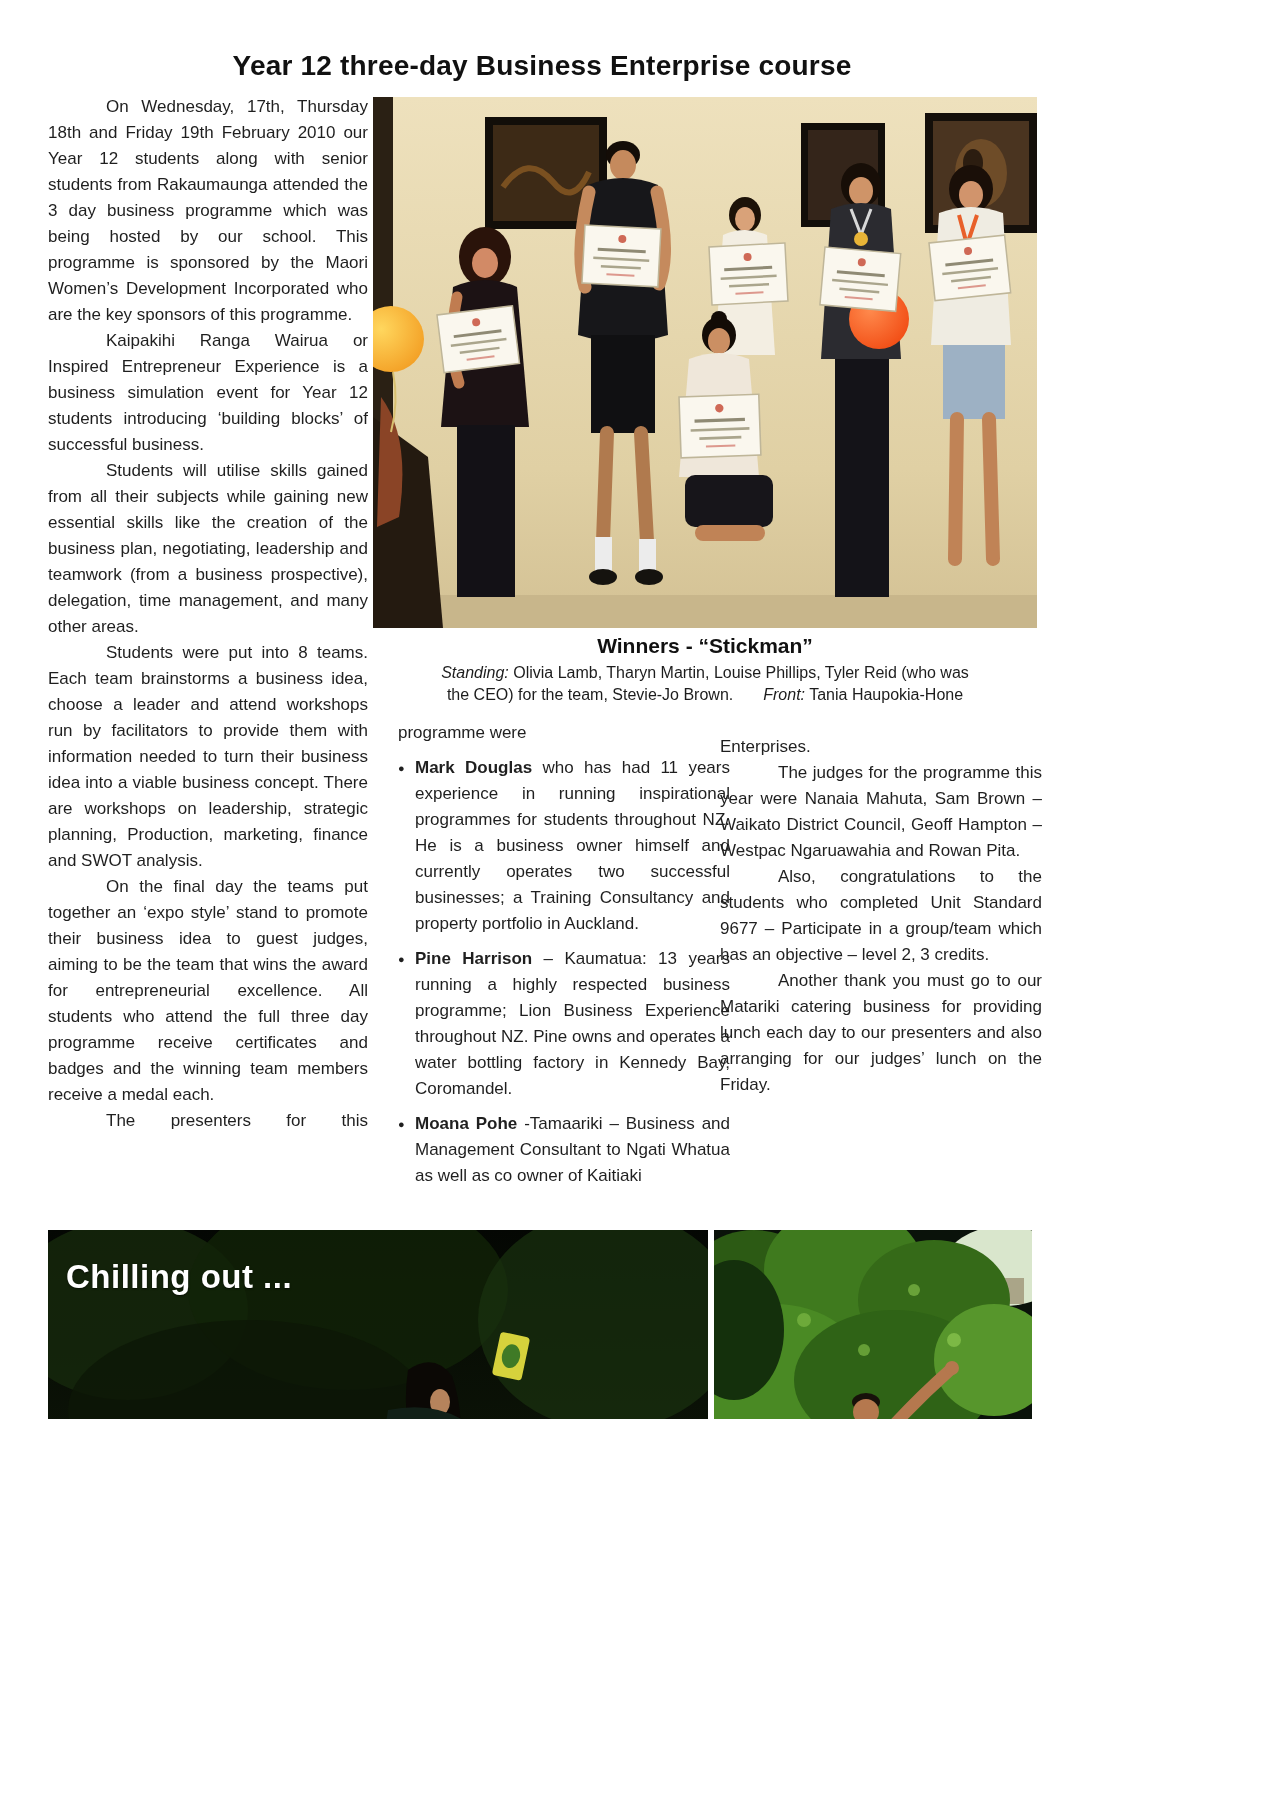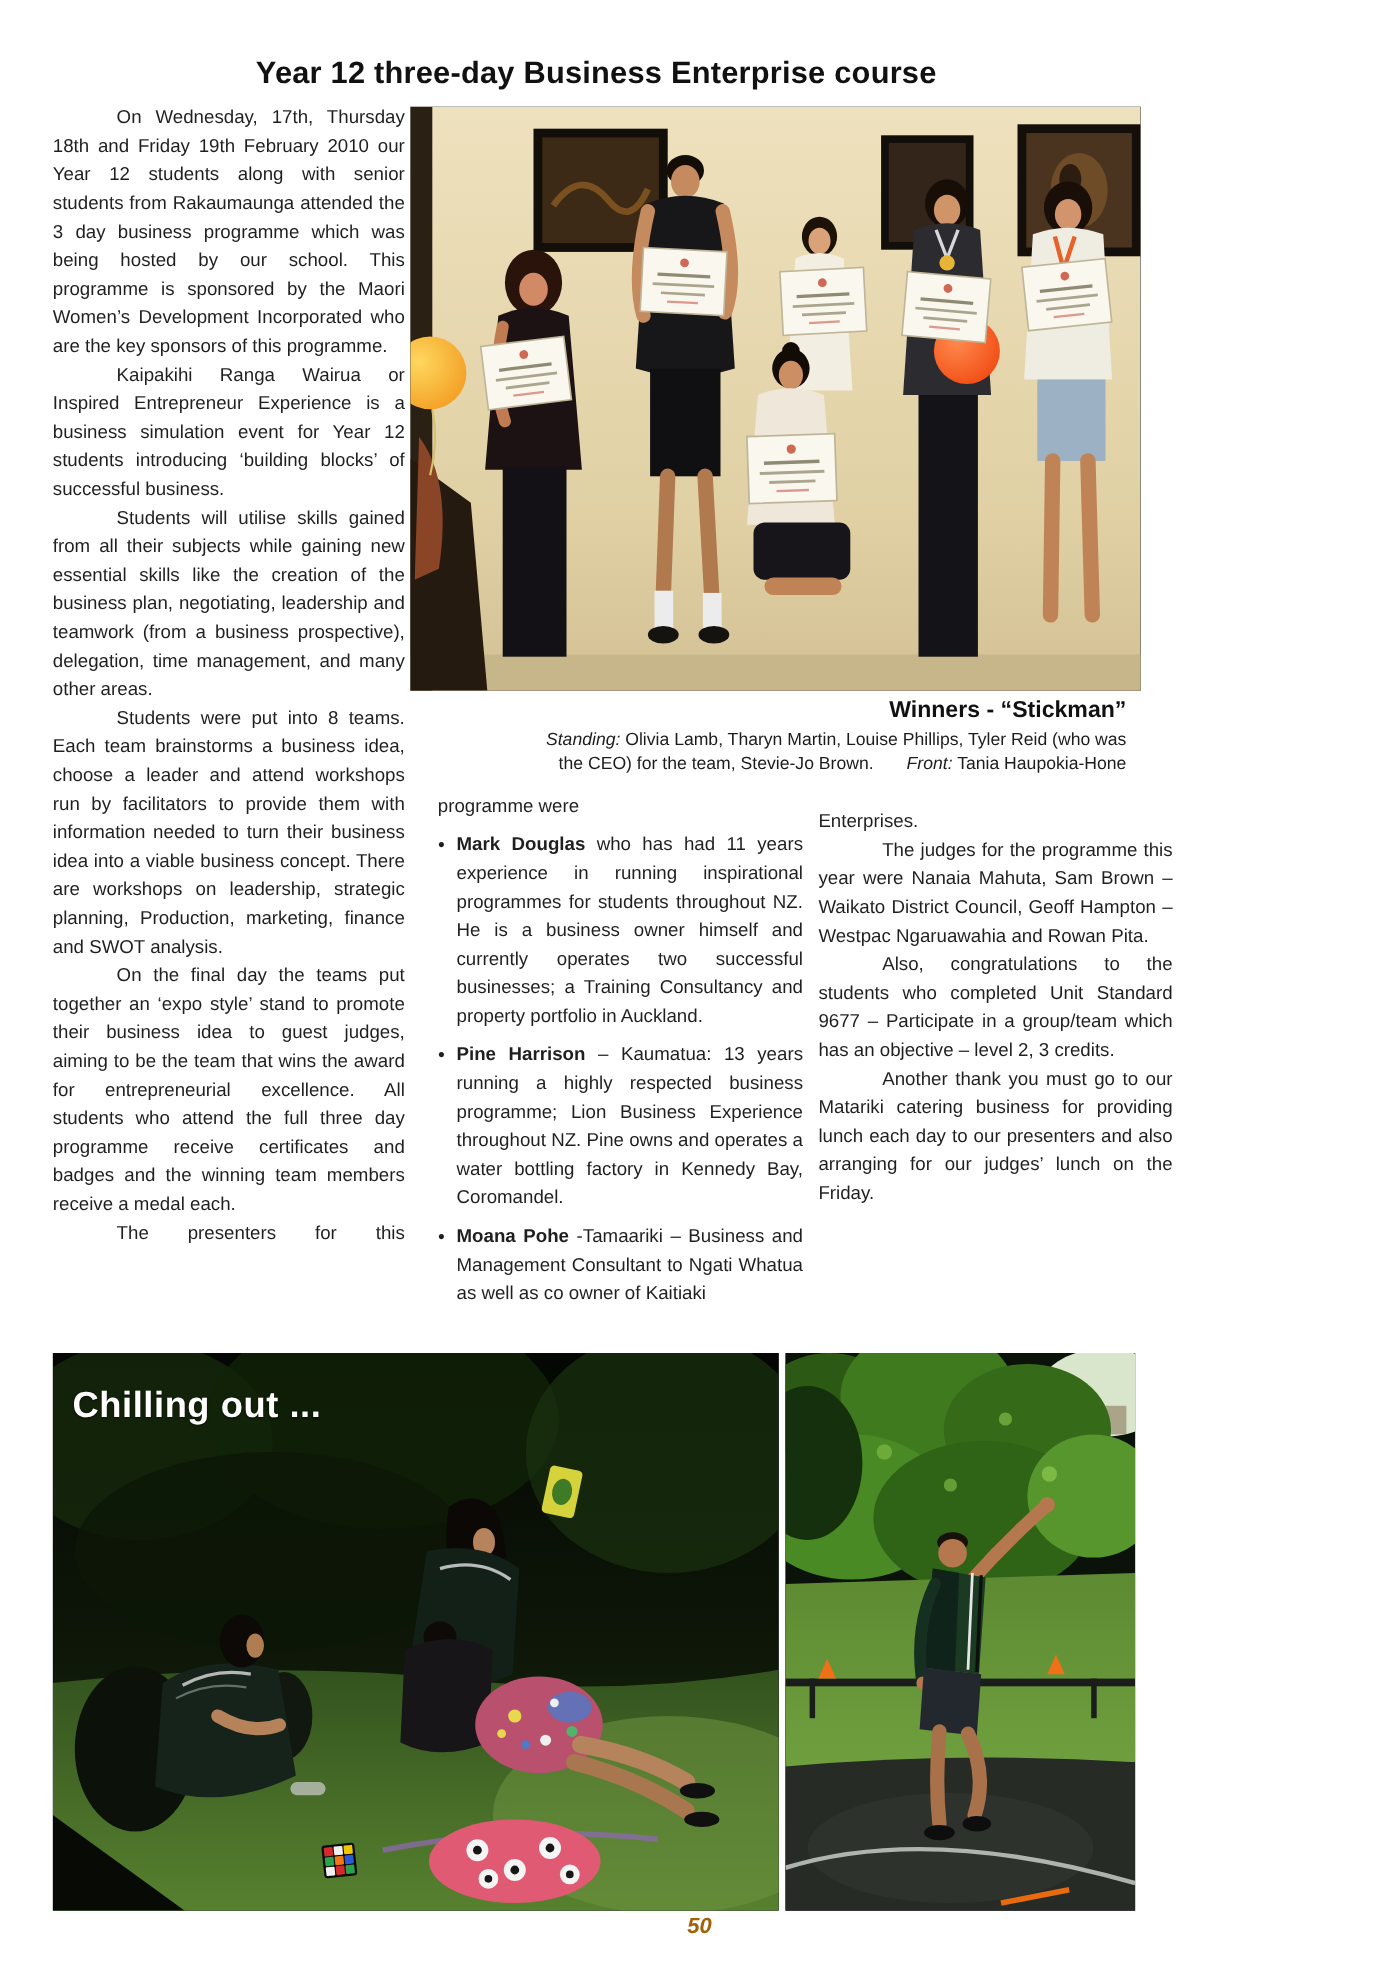--- a/index.html
+++ b/index.html
@@ -1,33 +1,33 @@
 <!DOCTYPE html>
 <html><head>
 <meta charset="utf-8">
 <style>
   html,body{margin:0;padding:0;background:#ffffff;}
-  .page{position:relative;width:1272px;height:1800px;background:#ffffff;overflow:hidden;
+  .page{position:relative;width:1272px;height:1419px;background:#ffffff;overflow:hidden;
         font-family:"Liberation Sans",sans-serif;color:#1f1f1f;}
   .page-title{position:absolute;left:48px;top:50px;width:988px;text-align:center;
               font-size:28px;font-weight:bold;letter-spacing:.2px;color:#111;}
   .col{position:absolute;font-size:17px;line-height:26px;text-align:justify;}
   .col p{margin:0;text-indent:58px;}
   .col p.noindent{text-indent:0;}
   .col p.spread{text-align-last:justify;}
   .bullets{list-style:none;margin:0;padding:0;}
   .bullets li{position:relative;padding-left:17px;margin-top:9px;}
   .bullets li .bullet-dot{position:absolute;left:0;top:0;font-size:11px;line-height:26px;}
   .bullets b{font-weight:bold;}
   .photo{position:absolute;overflow:hidden;background:#222;}
   .photo svg{display:block;}
   #top-photo{left:373px;top:97px;width:664px;height:531px;}
   #bottom-left-photo{left:48px;top:1230px;width:660px;height:507px;}
   #bottom-right-photo{left:714px;top:1230px;width:318px;height:507px;}
-  .caption{position:absolute;left:360px;top:634px;width:664px;text-align:right;}
+  .caption{position:absolute;left:373px;top:634px;width:664px;text-align:center;}
   .caption-title{font-size:21px;font-weight:bold;color:#111;}
   .caption-text{font-size:16px;line-height:22px;margin-top:4px;color:#1c1c1c;}
   .caption-text i{font-style:italic;}
   .front-gap{display:inline-block;width:30px;}
   .chilling-headline{position:absolute;left:66px;top:1258px;font-size:33px;font-weight:bold;
                      color:#ffffff;letter-spacing:.5px;text-shadow:0 1px 2px rgba(0,0,0,.6);}
   .page-number{position:absolute;left:0;top:1740px;width:1272px;text-align:center;
                font-size:20px;font-weight:bold;font-style:italic;color:#a16207;}
 </style>
 </head>
@@ -161,21 +161,21 @@
 
   <div class="col" style="left:398px;top:720px;width:332px;">
     <p class="noindent">programme were</p>
     <ul class="bullets">
       <li><span class="bullet-dot">●</span><b>Mark Douglas</b><span>  who has had 11 years experience in running inspirational programmes for students throughout NZ.  He is a business owner himself and currently operates two successful businesses; a Training Consultancy and property portfolio in Auckland.</span></li>
       <li><span class="bullet-dot">●</span><b>Pine Harrison</b><span> – Kaumatua:  13 years running a highly respected business programme; Lion Business Experience throughout NZ.   Pine owns and operates a water bottling factory in Kennedy Bay, Coromandel.</span></li>
       <li><span class="bullet-dot">●</span><b>Moana Pohe</b><span> -Tamaariki  – Business and Management Consultant to Ngati Whatua as well as co owner of Kaitiaki</span></li>
     </ul>
   </div>
 
-  <div class="col" style="left:744px;top:734px;width:322px;">
+  <div class="col" style="left:720px;top:734px;width:322px;">
     <p class="noindent">Enterprises.</p>
     <p>The judges for the programme this year were Nanaia Mahuta, Sam Brown – Waikato District Council, Geoff Hampton – Westpac Ngaruawahia and Rowan Pita.</p>
     <p>Also, congratulations to the students who completed Unit Standard 9677 – Participate in a group/team which has an objective – level 2, 3 credits.</p>
     <p>Another thank you must go to our Matariki catering business for providing lunch each day to our presenters and also arranging for our judges’ lunch on the Friday.</p>
   </div>
 
   <div class="photo" id="bottom-left-photo">
     <svg width="660" height="507" viewBox="0 0 660 507" xmlns="http://www.w3.org/2000/svg">
       <defs>
         <linearGradient id="bg1" x1="0" y1="0" x2="0" y2="1">

